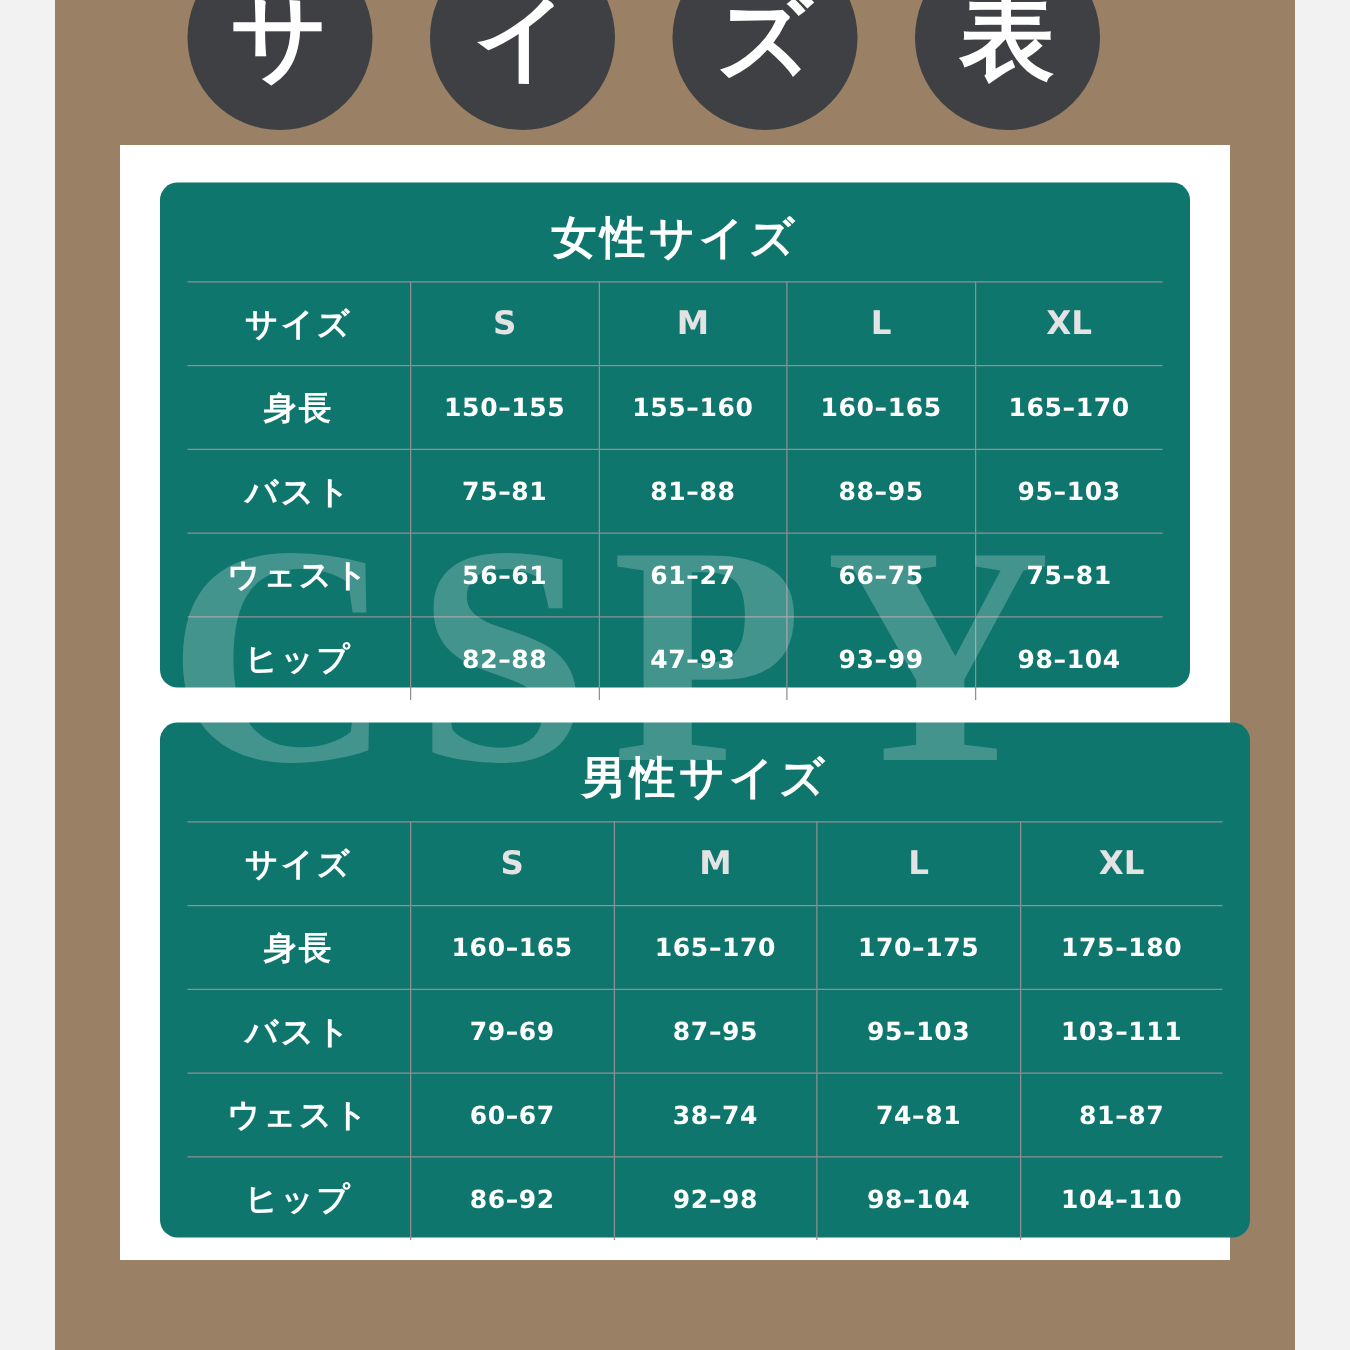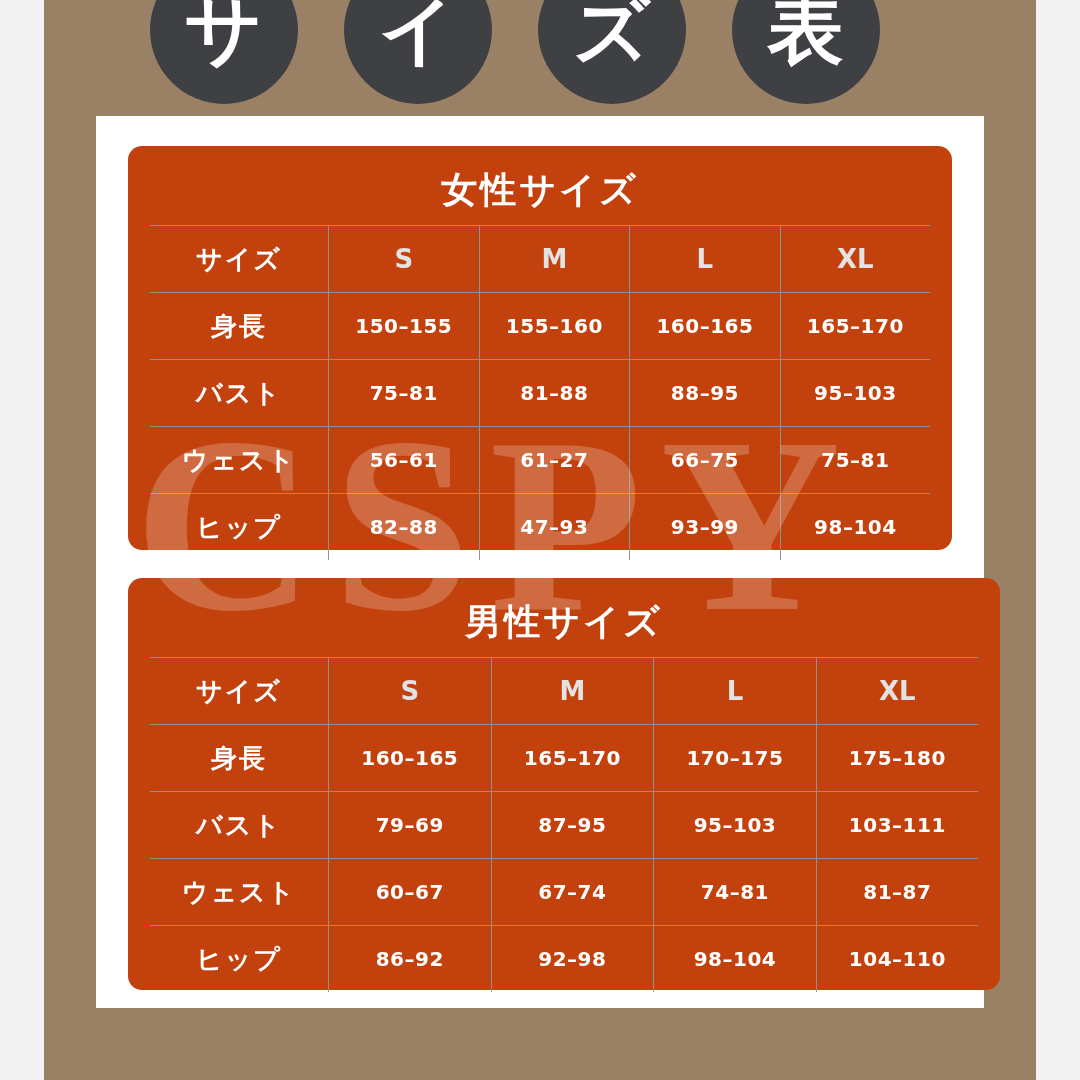--- a/index.html
+++ b/index.html
@@ -60,21 +60,21 @@
     justify-content: center;
     font-size: 76px;
     font-weight: bold;
     font-family: "DejaVu Sans", sans-serif;
     line-height: 1;
     letter-spacing: 1px;
   }
   
   .table-card {
     position: absolute;
-    background: #c2410c;
+    background: #0f766e;
     border-radius: 14px;
     color: #ffffff;
     box-sizing: border-box;
     padding: 12px 22px 16px 22px;
   }
   #female-table { left: 128px; top: 146px; width: 824px; height: 404px; }
   #male-table   { left: 128px; top: 578px; width: 872px; height: 412px; }
 
   .table-title {
     text-align: center;
@@ -227,21 +227,21 @@
       <tr>
         <th class="row-head">バスト</th>
         <td>79–69</td>
         <td>87–95</td>
         <td>95–103</td>
         <td>103–111</td>
       </tr>
       <tr>
         <th class="row-head">ウェスト</th>
         <td>60–67</td>
-        <td>67–74</td>
+        <td>38–74</td>
         <td>74–81</td>
         <td>81–87</td>
       </tr>
       <tr>
         <th class="row-head">ヒップ</th>
         <td>86–92</td>
         <td>92–98</td>
         <td>98–104</td>
         <td>104–110</td>
       </tr>

